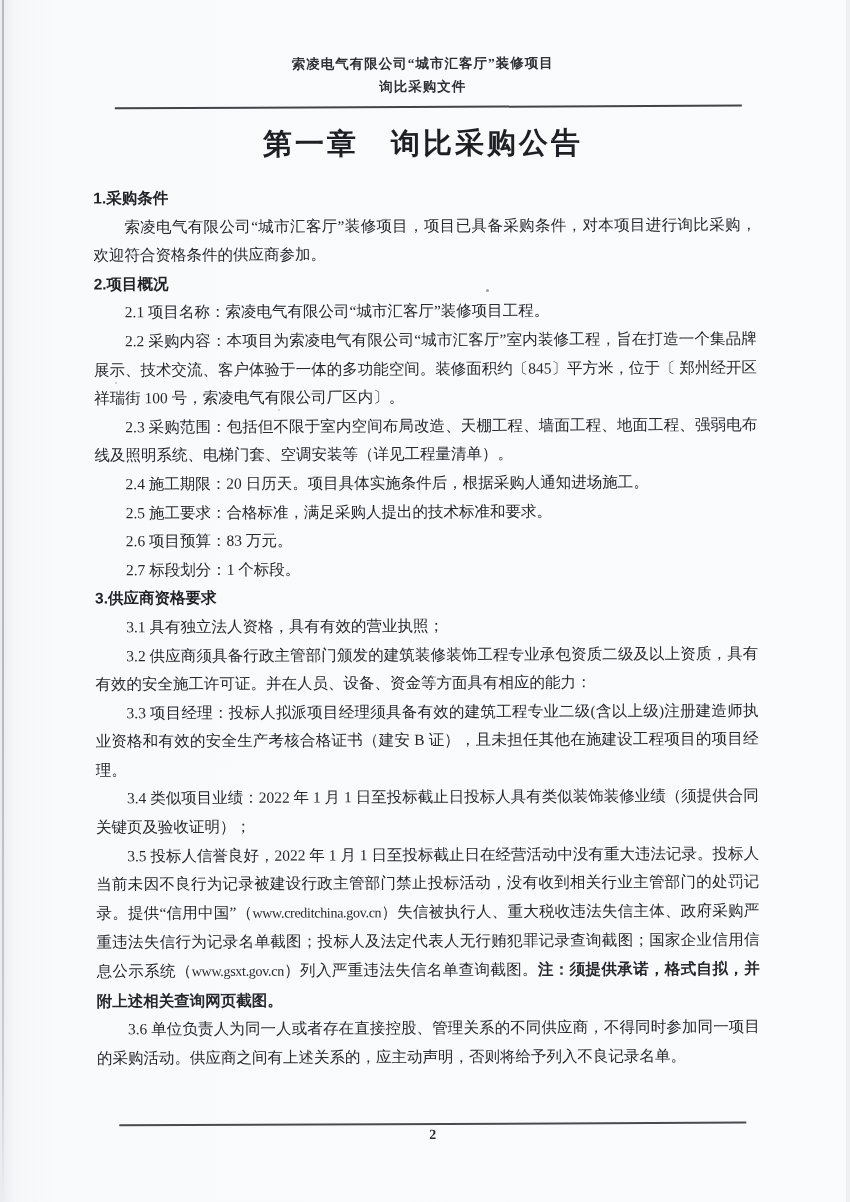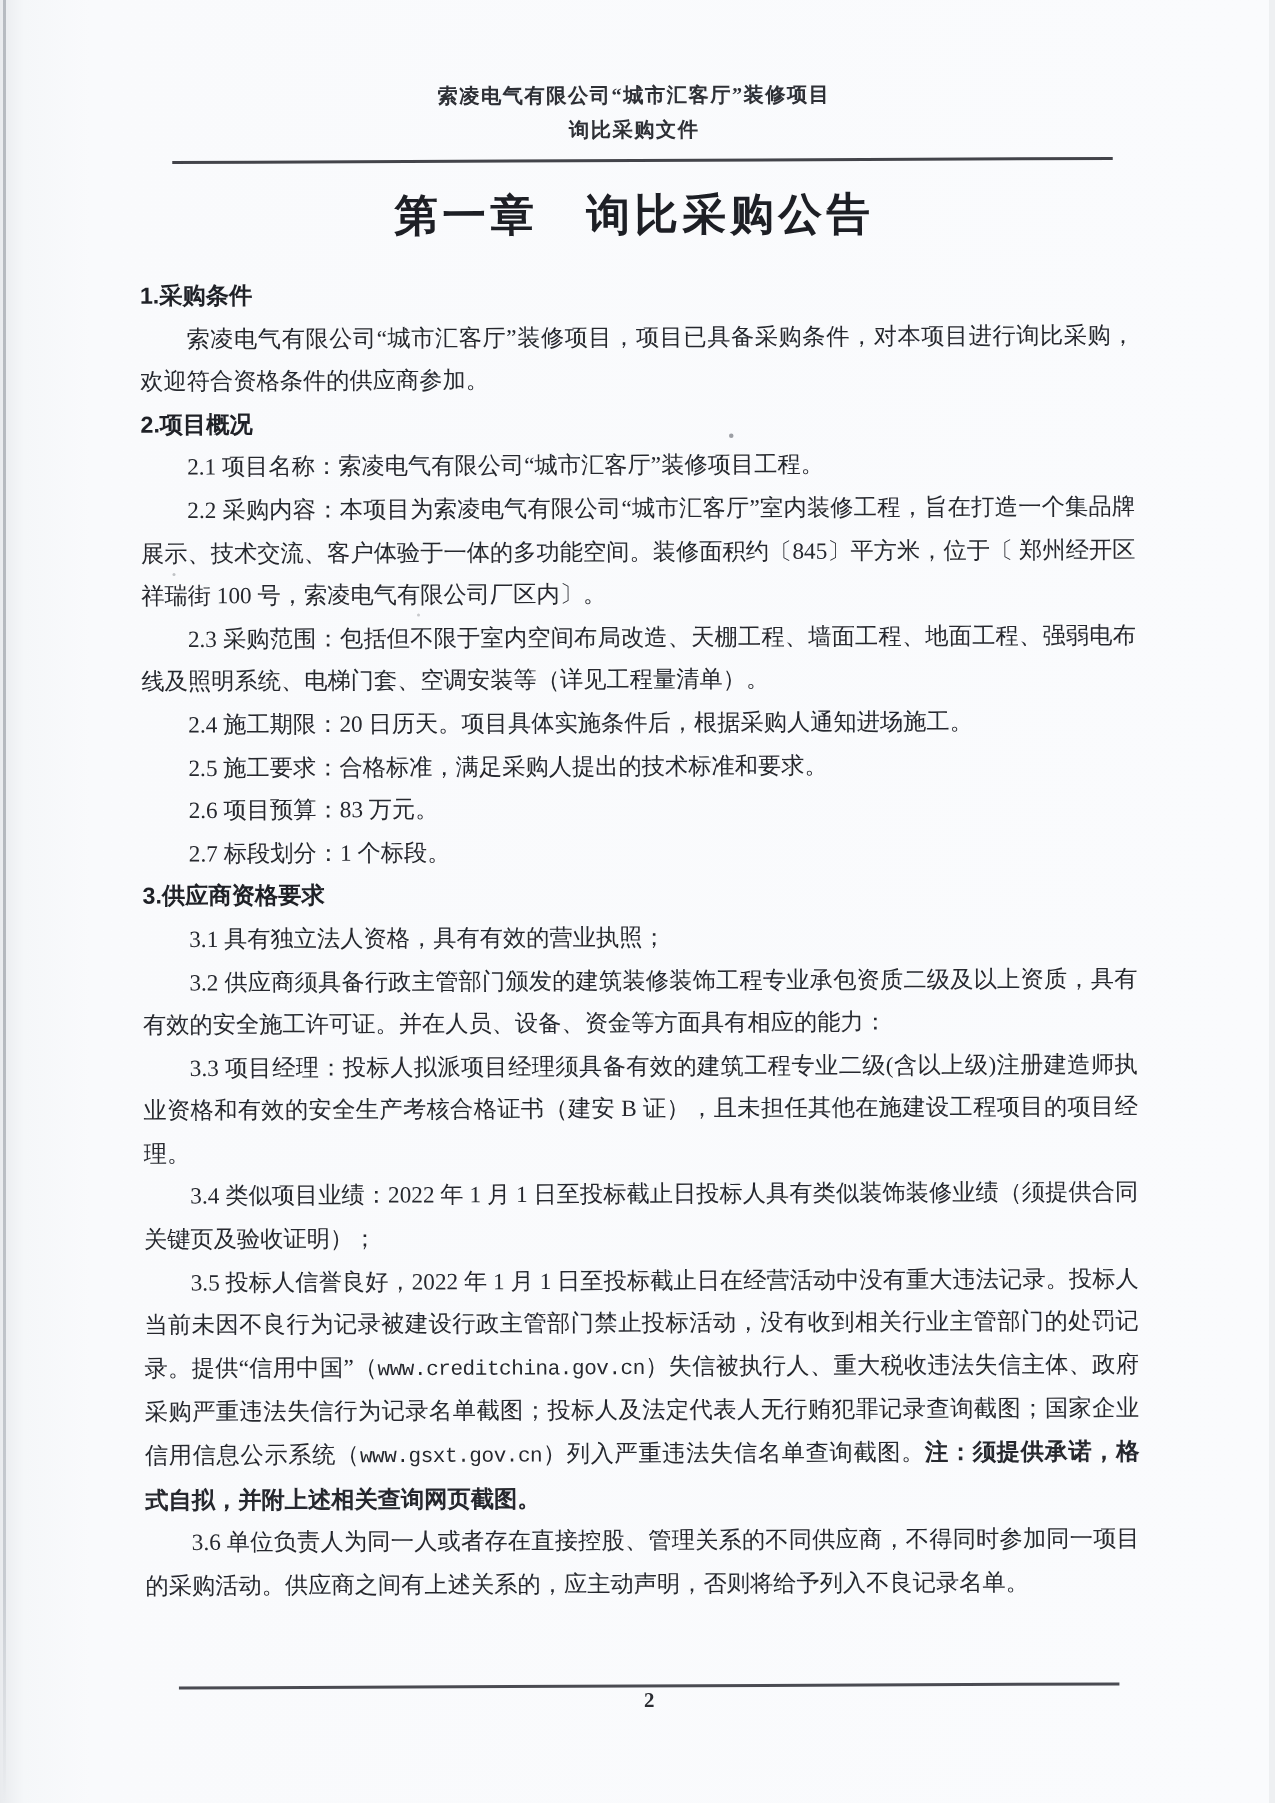--- a/index.html
+++ b/index.html
@@ -37,21 +37,21 @@
   .body-text{
     position:absolute;left:95px;top:183px;width:663px;
     font-size:15.5px;line-height:28.6px;text-align:justify;color:#26282e;
   }
   .sec-heading{
     margin:0;font-family:"Liberation Sans","DejaVu Sans",sans-serif;
     font-weight:700;font-size:15.5px;line-height:28.6px;color:#1f2127;
   }
   .body-text p{margin:0;text-indent:2em;}
   .url{
-    font-family:Liberation Mono, monospace;
+    font-family:Liberation Serif, serif;
     font-size:14px;letter-spacing:-.3px;
   }
   .bold-note{font-weight:700;}
   .ftr-rule{
     position:absolute;top:1123px;left:117px;width:627px;height:2px;background:#4a4b52;
   }
   .page-num{
     position:absolute;top:1127px;left:117px;width:627px;text-align:center;
     font-size:14px;font-weight:700;color:#2a2c32;
   }

